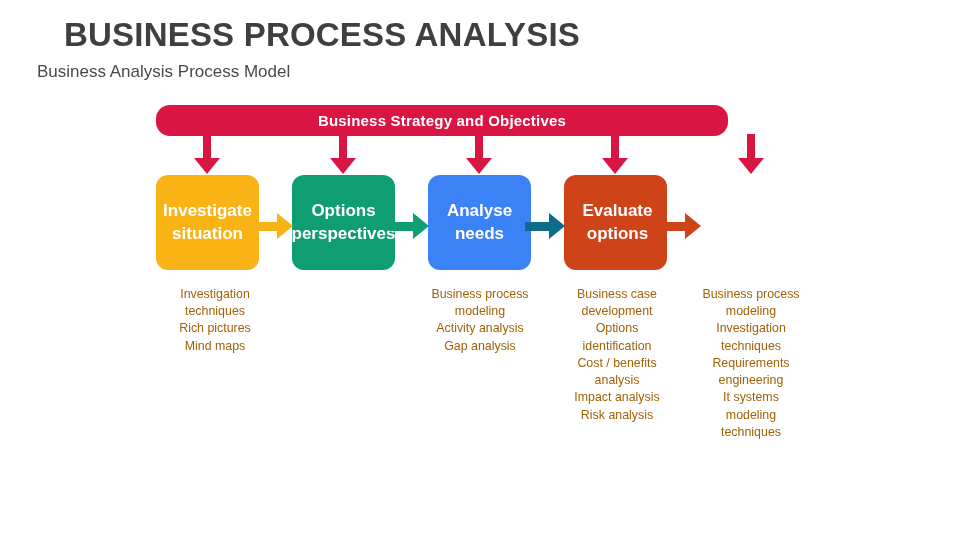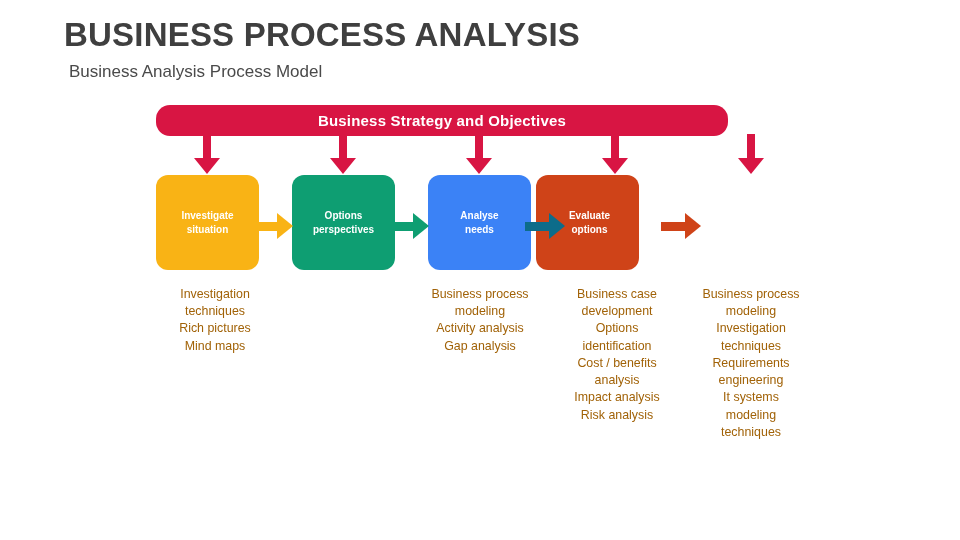--- a/index.html
+++ b/index.html
@@ -35,21 +35,20 @@
     margin-left: 28px;
   }
   #page-subtitle {
     position: absolute;
     left: 37px;
     top: 62px;
     font-size: 17px;
     font-weight: normal;
     color: #4a4a4a;
     white-space: nowrap;
-    margin-left: 32px;
   }
 
   
   #strategy-banner {
     position: absolute;
     left: 156px;
     top: 105px;
     width: 572px;
     height: 31px;
     border-radius: 14px;
@@ -97,21 +96,21 @@
     height: 95px;
     border-radius: 12px;
     display: flex;
     align-items: center;
     justify-content: center;
     box-sizing: border-box;
     padding: 0 6px;
   }
   .process-box .box-label {
     color: #ffffff;
-    font-size: 10px;
+    font-size: 17px;
     font-weight: bold;
     line-height: 1.32;
     text-align: center;
     white-space: pre-line;
   }
 
   
   .h-arrow {
     position: absolute;
     top: 213px;
@@ -205,21 +204,21 @@
 situation</span>
   </div>
   <div class="process-box" style="left: 292px; background: rgb(14, 158, 114);">
     <span class="box-label">Options
 perspectives</span>
   </div>
   <div class="process-box" style="left: 428px; background: #3b82f6;">
     <span class="box-label">Analyse
 needs</span>
   </div>
-  <div class="process-box" style="left: 536px; background: rgb(207, 67, 24); padding-left: 10px;">
+  <div class="process-box" style="left: 564px; background: rgb(207, 67, 24); padding-left: 10px;">
     <span class="box-label">Evaluate
 options</span>
   </div>
 
   <div class="detail-column" style="left:165px;">Investigation techniques
 Rich pictures
 Mind maps</div>
   <div class="detail-column" style="left:430px;">Business process modeling
 Activity analysis
 Gap analysis</div>

